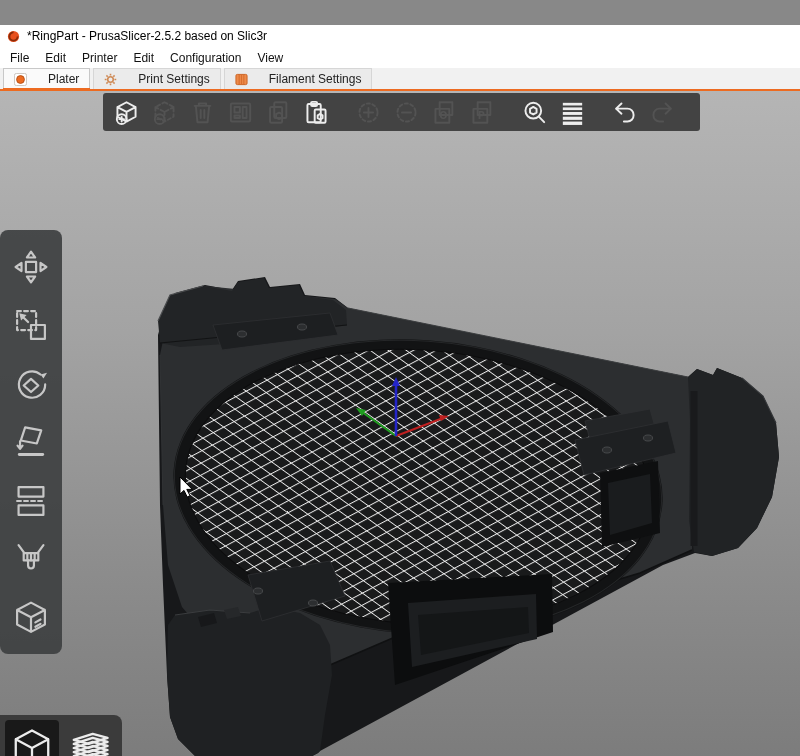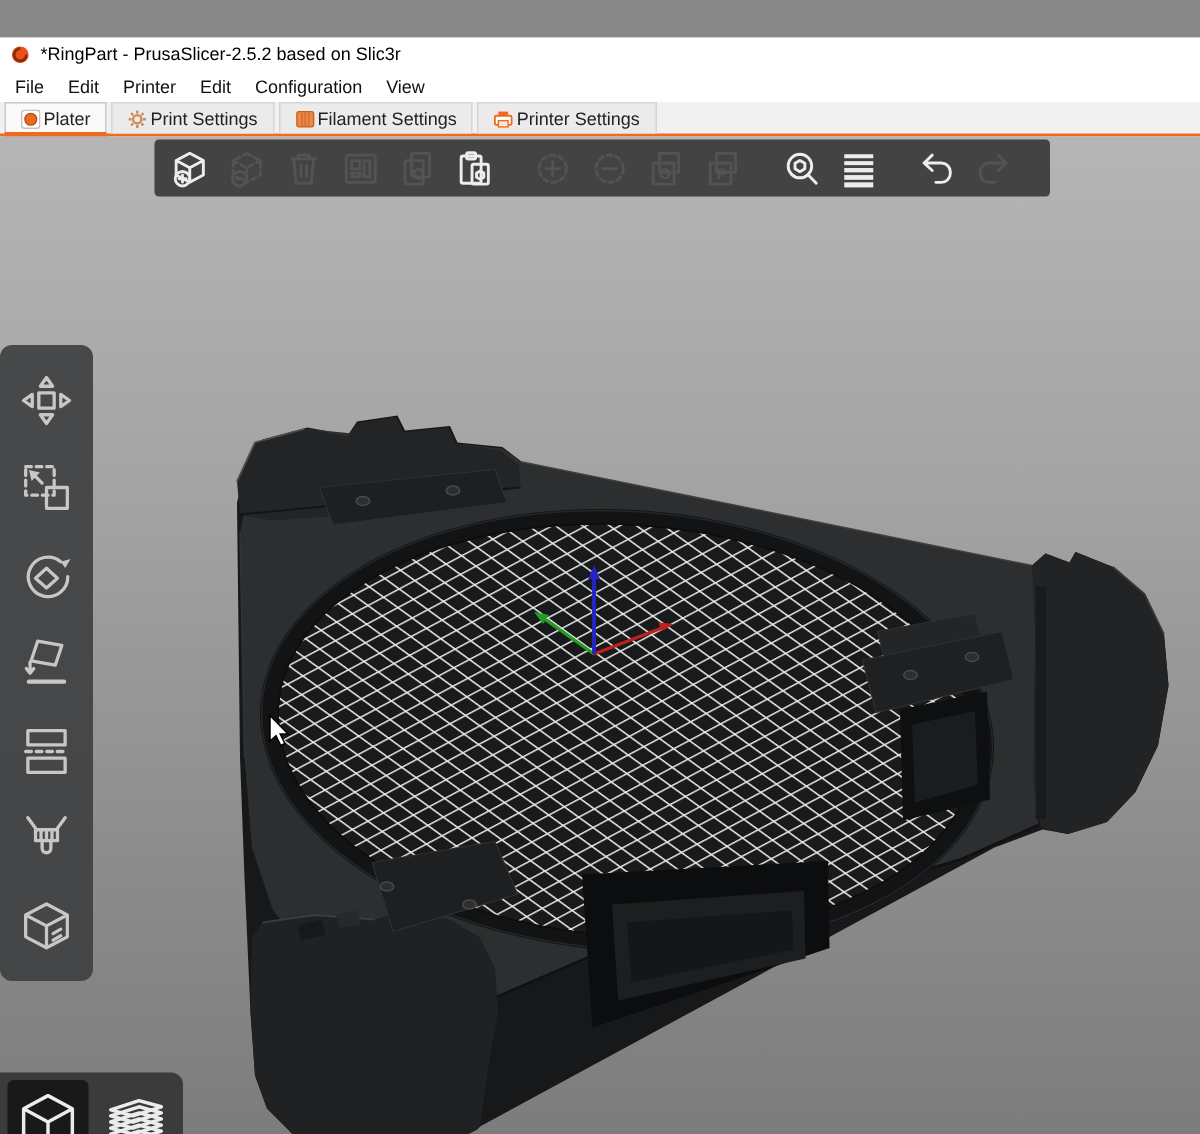--- a/index.html
+++ b/index.html
@@ -13,21 +13,21 @@
   .appicon{width:13px;height:13px;display:inline-flex;}
 
   
   .menubar{position:absolute;left:0;top:22px;width:800px;height:21px;background:#fff;
            display:flex;align-items:center;padding-left:2px;box-sizing:border-box;}
   .menu-item{font-size:12px;color:#111;padding:2px 8px;cursor:default;}
 
   
   .tabbar{position:absolute;left:0;top:43px;width:800px;height:23px;background:#f1f1f1;
           display:flex;align-items:flex-end;border-bottom:2px solid #ed6b21;box-sizing:border-box;}
-  .tab{height:21px;display:flex;align-items:center;gap:2px;padding:0 10px;margin-left:3px;
+  .tab{height:21px;display:flex;align-items:center;gap:21px;padding:0 10px;margin-left:3px;
        font-size:12px;color:#222;background:#ebebeb;border:1px solid #d6d6d6;border-bottom:none;
        box-sizing:border-box;}
   .tab.active{background:#fafafa;border-color:#c8c8c8;position:relative;}
   .tab.active:after{content:"";position:absolute;left:-1px;right:-1px;bottom:-2px;height:3px;background:#ed6b21;}
   .ticon{width:13px;height:13px;display:inline-flex;}
 
   
   .viewport{position:absolute;left:0;top:66px;width:800px;height:690px;
             background:linear-gradient(180deg,#b5b5b5 0%,#a3a3a3 35%,#8c8c8c 70%,#7a7a7a 100%);}
   .scene{position:absolute;left:0;top:0;}
@@ -112,30 +112,20 @@
     </div>
     <div class="tab">
       <span class="ticon">
         <svg viewBox="0 0 14 14">
             <rect x="1" y="1.5" width="12" height="11" rx="1.5" fill="#ed8a4a" stroke="#c9601e"></rect>
             <path d="M4.5,2 v10 M7,2 v10 M9.5,2 v10" stroke="#d86f2e" stroke-width="1.2"></path>
           </svg>
       </span>
       <span>Filament Settings</span>
     </div>
-    <div class="tab">
-      <span class="ticon">
-        <svg viewBox="0 0 14 14">
-            <rect x="1" y="4.5" width="12" height="6.5" rx="1" fill="#fff" stroke="#ed6b21" stroke-width="1.3"></rect>
-            <rect x="3.5" y="1.5" width="7" height="3" fill="#ed6b21"></rect>
-            <rect x="3.5" y="8" width="7" height="4.5" fill="#fde6d8" stroke="#ed6b21"></rect>
-          </svg>
-      </span>
-      <span>Printer Settings</span>
-    </div>
   </div>
 
   <div class="viewport">
 
     <svg class="scene" width="800" height="690" viewBox="0 0 800 690">
       <defs>
         <pattern id="gridp" width="14" height="14" patternUnits="userSpaceOnUse" patternTransform="scale(1.01,0.63) rotate(45)">
           <rect width="14" height="14" fill="#191a1b"></rect>
           <path d="M0,0 H14 M0,0 V14" stroke="#e8e8e8" stroke-width="2.6"></path>
         </pattern>

